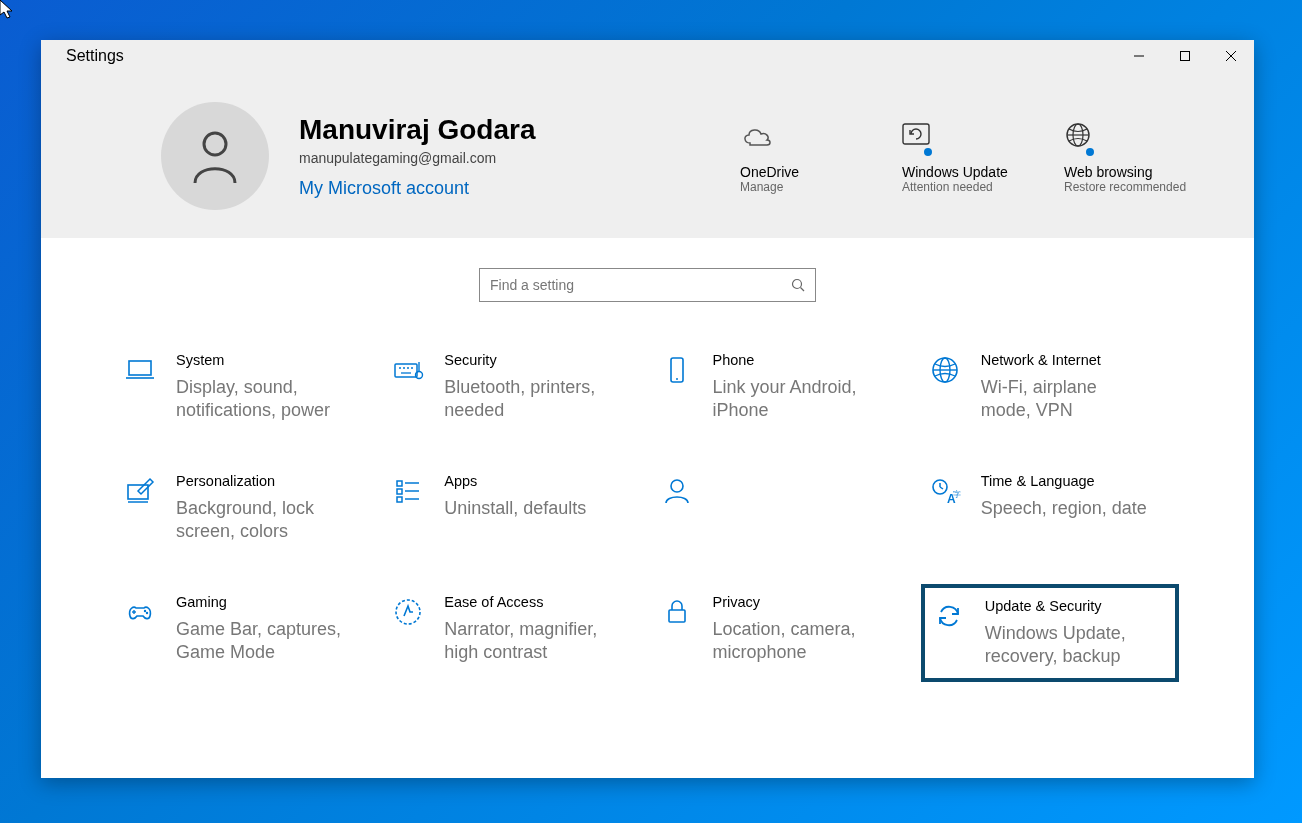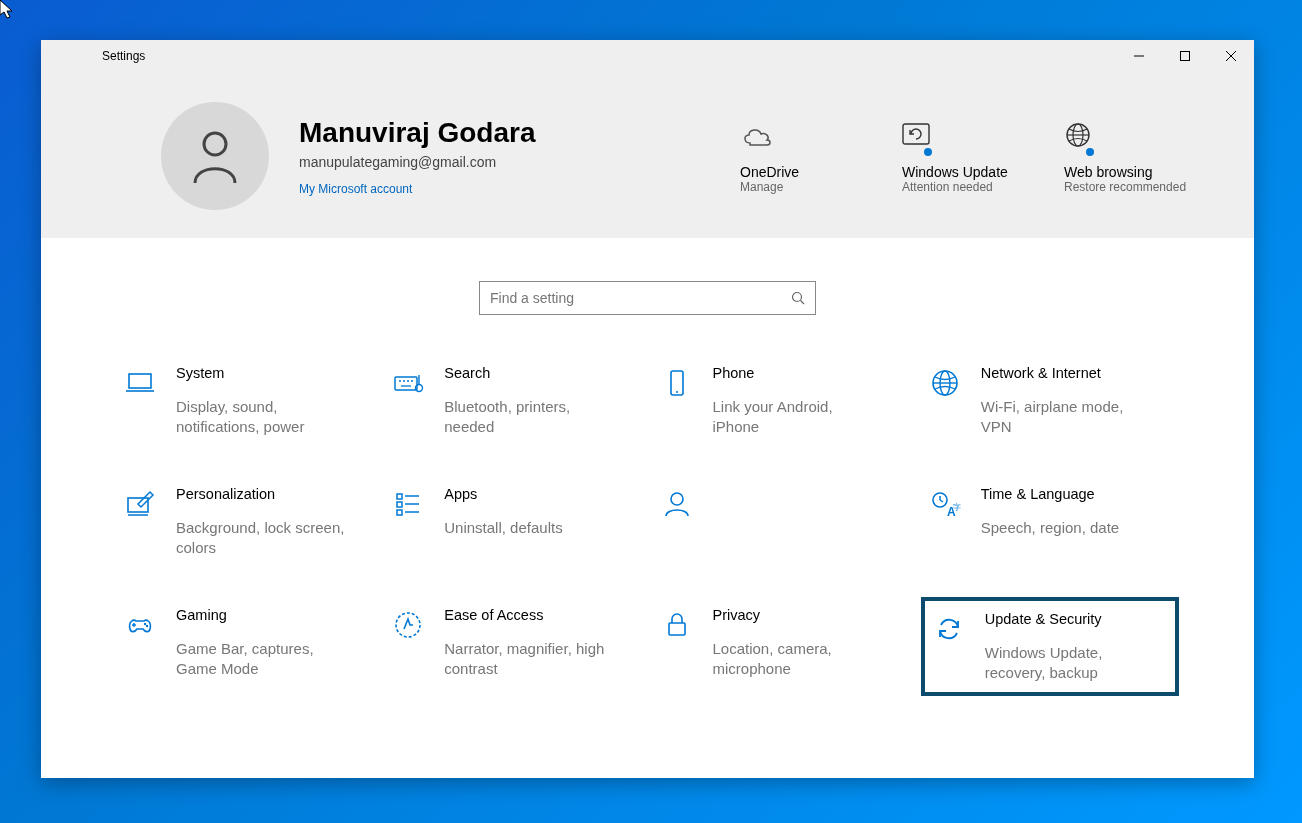--- a/index.html
+++ b/index.html
@@ -18,74 +18,74 @@
     position: absolute;
     top: 40px; left: 41px;
     width: 1213px; height: 738px;
     background: #fff;
     box-shadow: 0 5px 20px rgba(0,0,0,.3);
     display: flex; flex-direction: column;
   }
   .titlebar {
     height: 32px; display: flex; align-items: center; background: #efefef;
   }
-  .titlebar-title { font-size: 12px; color: #000; padding-left: 15px; flex: 1; margin-left: 46px; }
+  .titlebar-title { font-size: 16px; color: #000; padding-left: 25px; flex: 1; }
   .tb-btn { width: 46px; height: 32px; display: flex; align-items: center; justify-content: center; cursor: pointer; }
   .tb-btn svg { width: 10px; height: 10px; }
 
   .header {
     background: #efefef;
     padding: 30px 60px 28px 120px;
     display: flex; align-items: center; gap: 30px;
   }
   .avatar {
     width: 108px; height: 108px; border-radius: 50%; background: #d8d8d8;
     display: flex; align-items: center; justify-content: center; flex-shrink: 0;
   }
   .avatar svg { width: 50px; height: 55px; }
   .userblock { flex: 1; }
   .username { font-size: 28px; font-weight: 600; color: #000; line-height: 1.2; }
   .useremail { font-size: 14px; color: #444; margin-top: 4px; }
-  .userlink { font-size: 12px; color: #0067c0; margin-top: 12px; cursor: pointer; }
+  .userlink { font-size: 18px; color: #0067c0; margin-top: 12px; cursor: pointer; }
 
   .shortcuts { display: flex; gap: 32px; }
   .shortcut { width: 130px; cursor: pointer; }
   .sc-icon { height: 40px; display: flex; align-items: center; position: relative; margin-bottom: 8px; }
   .sc-title { font-size: 14px; color: #000; }
   .sc-sub { font-size: 12px; color: #666; line-height: 1.3; }
   .badge-dot {
     position: absolute; width: 12px; height: 12px; border-radius: 50%;
     background: #0078d4; border: 2px solid #efefef; bottom: -2px; right: -2px;
   }
 
   .searchrow { display: flex; justify-content: center; padding: 30px 0 20px; }
   .searchbox {
     width: 337px; height: 34px; border: 1px solid #888; display: flex; align-items: center;
-    padding: 0 10px; cursor: text; margin-top: 13px;
+    padding: 0 10px; cursor: text;
   }
   .searchbox input { border: none; outline: none; flex: 1; font-size: 14px; font-family: inherit; }
   .searchbox input::placeholder { color: #777; }
   .search-icon { width: 14px; height: 14px; }
 
   .grid {
     display: grid;
     grid-template-columns: repeat(4, 1fr);
     padding: 20px 75px 0 75px;
     column-gap: 10px;
     row-gap: 30px;
   }
   .cat {
     display: flex; gap: 20px; padding: 10px 8px; cursor: pointer;
     align-items: flex-start;
   }
   .cat-icon { width: 32px; height: 32px; flex-shrink: 0; color: #0078d4; margin-top: 2px; }
   .cat-icon svg { width: 32px; height: 32px; }
   .cat-txt { max-width: 170px; }
   .cat-title { font-size: 14.5px; color: #000; }
-  .cat-desc { font-size: 15px; color: #777; line-height: 1.3; margin-top: 16px; }
+  .cat-desc { font-size: 18px; color: #777; line-height: 1.3; margin-top: 8px; }
 
   .highlight { border: 4px solid #0c4a6e; }
 </style>
 </head>
 <body>
 
 <svg class="cursor" width="16" height="20" viewBox="0 0 16 20">
   <path d="M0 0 L0 15 L4 12 L7 18 L10 17 L7 11 L12 11 Z" fill="#fff" stroke="#000" stroke-width="1"></path>
 </svg>
 
@@ -198,21 +198,21 @@
             <line x1="7" y1="14" x2="9" y2="14" stroke="currentColor" stroke-width="1.3"></line>
             <line x1="11" y1="14" x2="13" y2="14" stroke="currentColor" stroke-width="1.3"></line>
             <line x1="15" y1="14" x2="17" y2="14" stroke="currentColor" stroke-width="1.3"></line>
             <line x1="19" y1="14" x2="21" y2="14" stroke="currentColor" stroke-width="1.3"></line>
             <line x1="9" y1="19" x2="19" y2="19" stroke="currentColor" stroke-width="1.3"></line>
             <circle cx="27" cy="21" r="3.5" fill="none" stroke="currentColor" stroke-width="1.4"></circle>
             <line x1="27" y1="8" x2="27" y2="17.5" stroke="currentColor" stroke-width="1.4"></line>
           </svg>
       </div>
       <div class="cat-txt">
-        <div class="cat-title">Search</div>
+        <div class="cat-title">Security</div>
         <div class="cat-desc">Bluetooth, printers, needed</div>
       </div>
     </div>
 
     <div class="cat">
       <div class="cat-icon">
         <svg viewBox="0 0 32 32">
             <rect x="10" y="4" width="12" height="24" rx="2" fill="none" stroke="currentColor" stroke-width="1.6"></rect>
             <circle cx="16" cy="25" r="1" fill="currentColor"></circle>
           </svg>

